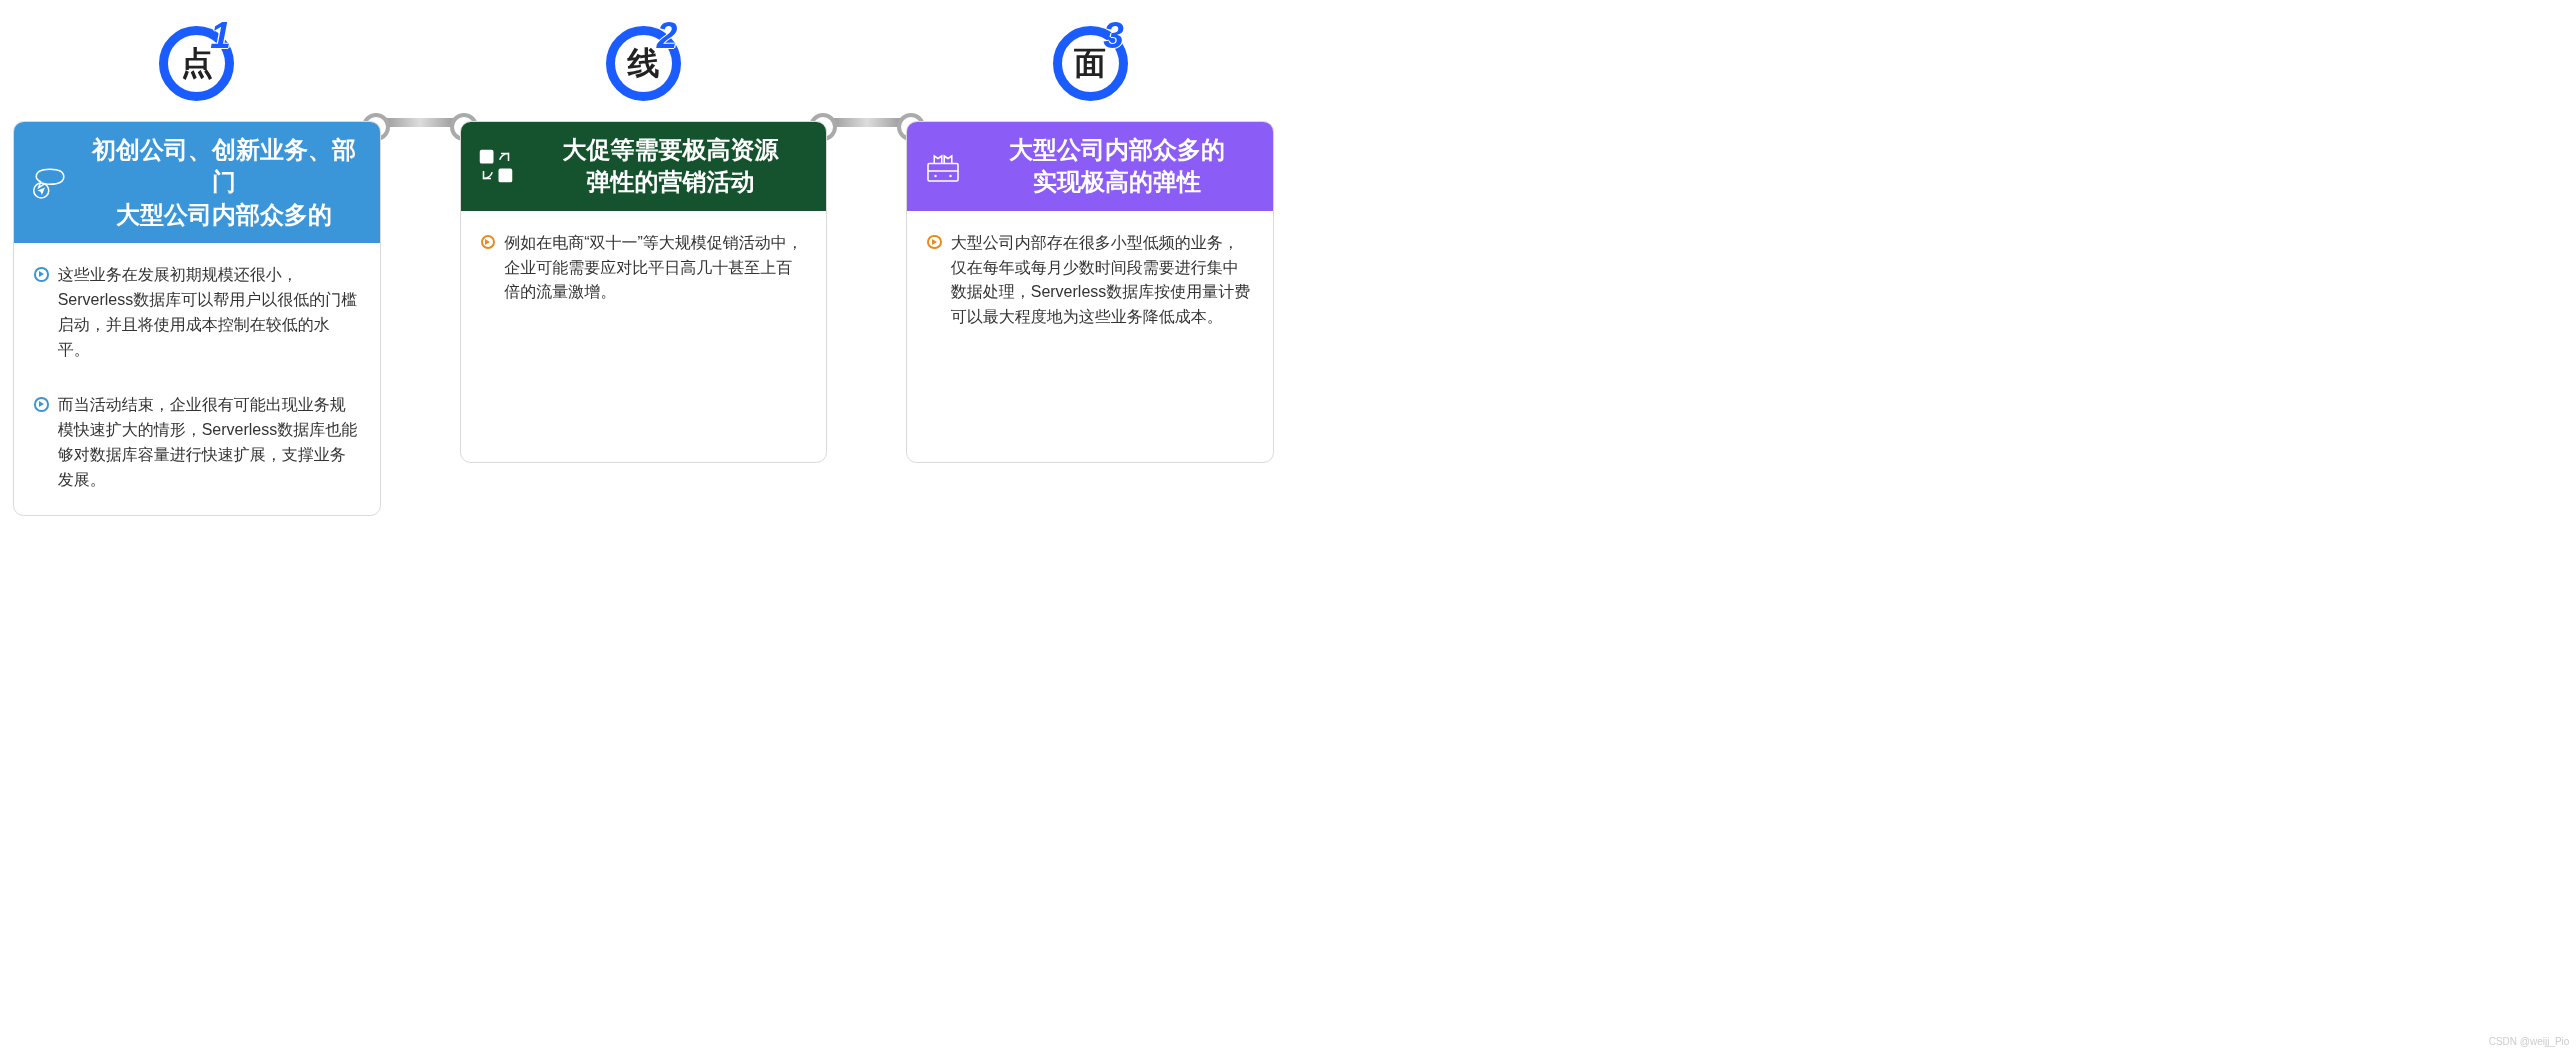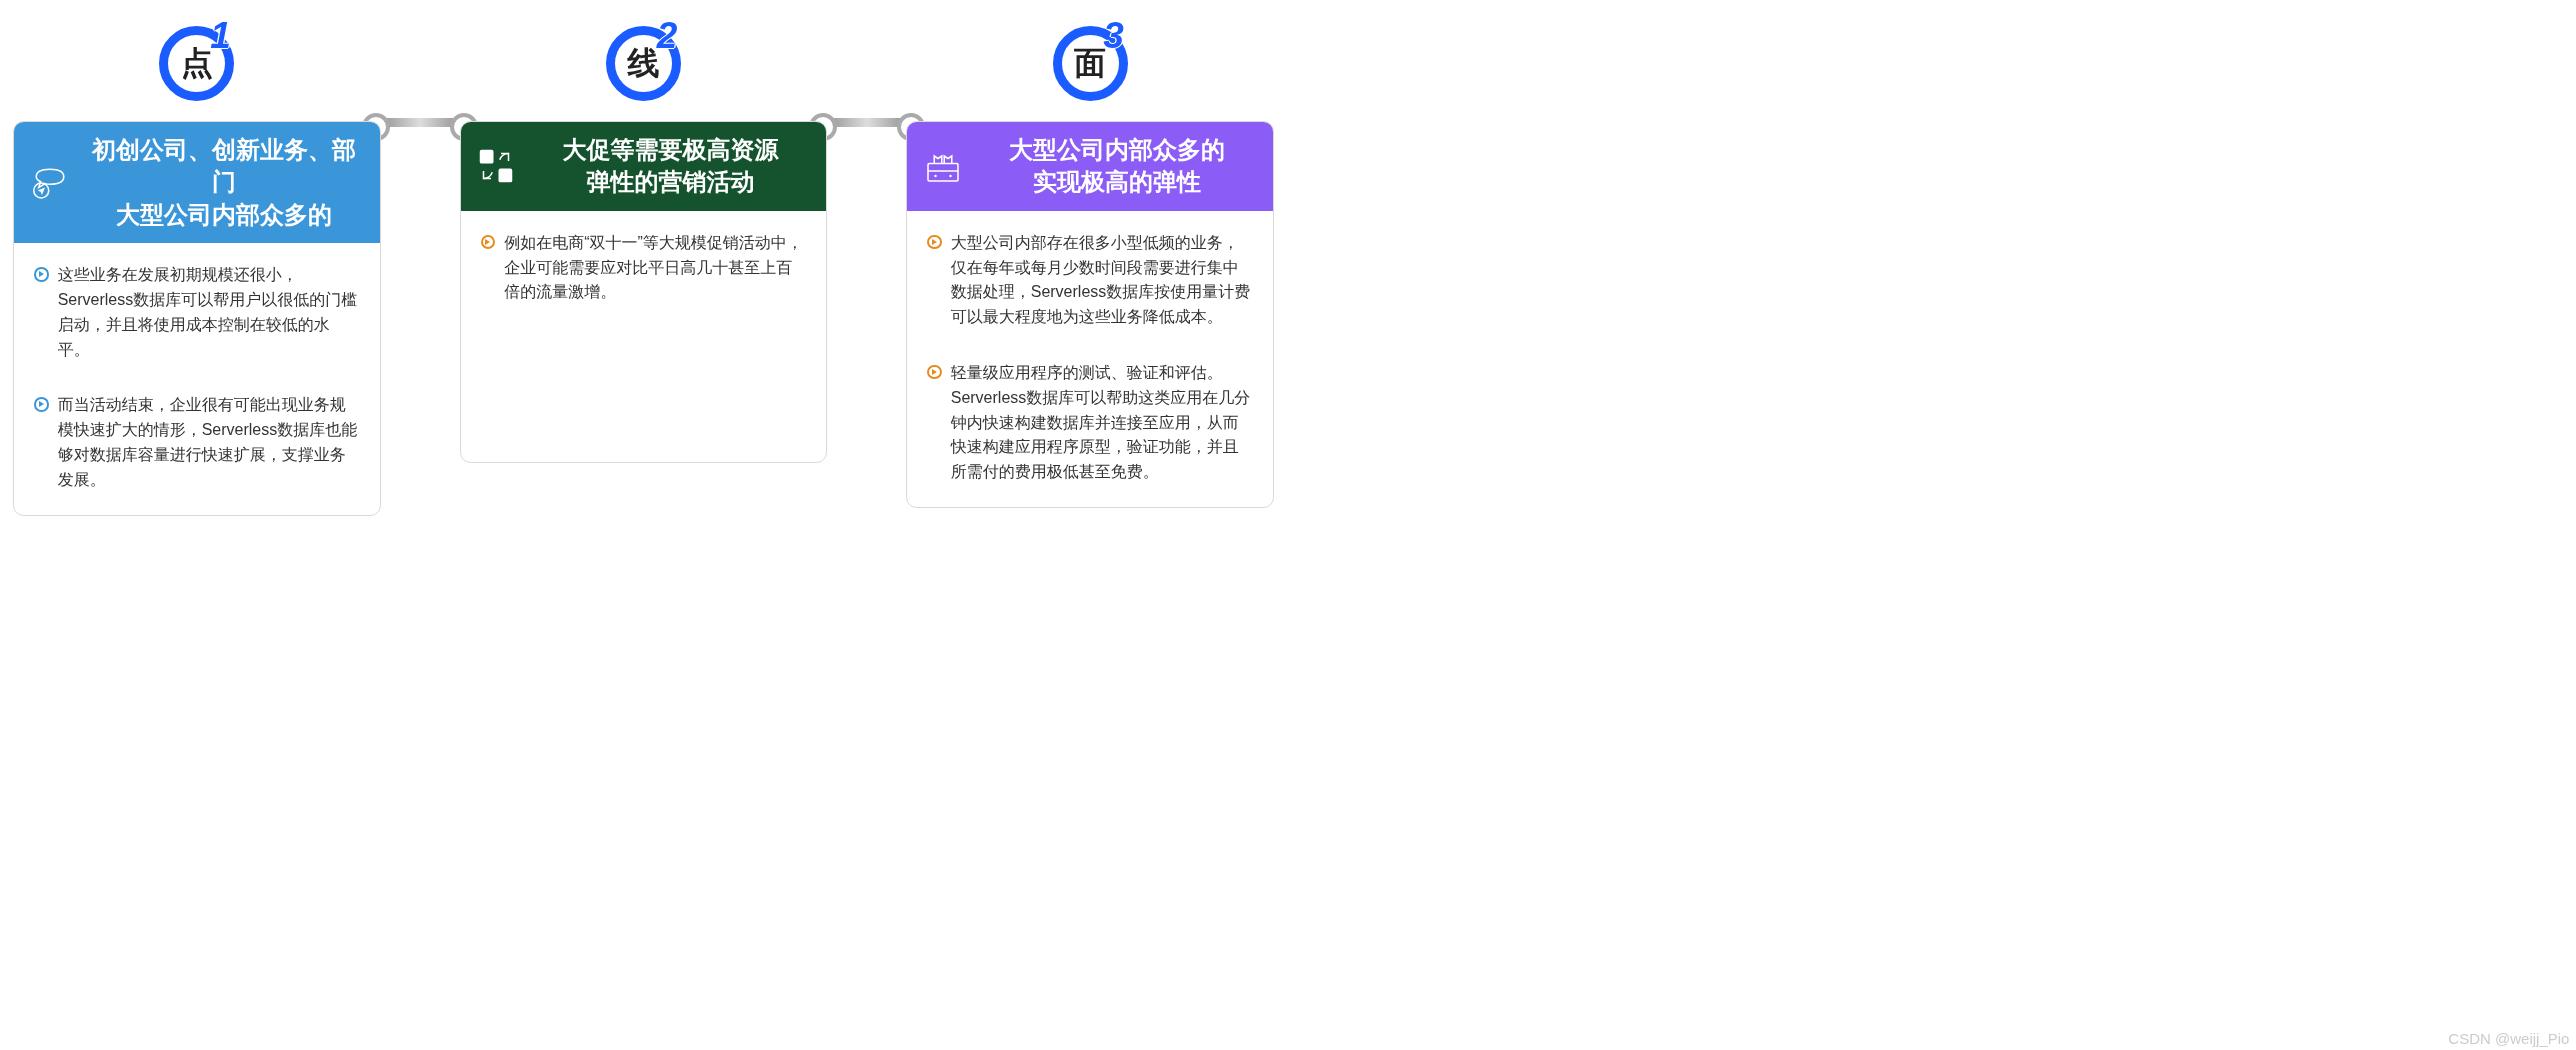--- a/index.html
+++ b/index.html
@@ -153,21 +153,21 @@
     border-bottom: 3.3px solid transparent;
   }
   .c1 .bmark::after { border-left-color: #3a96d9; }
   .c2 .bmark::after,
   .c3 .bmark::after { border-left-color: #e78b1f; }
 
   .watermark {
     position: absolute;
     right: 6.6px;
     bottom: 2.6px;
-    font-size: 15px;
+    font-size: 10px;
     color: #ccc;
   }
 </style>
 </head>
 <body>
 
 <div class="row">
 
   <div class="col c1">
     <div class="badge-wrap">
@@ -266,24 +266,20 @@
         <div class="card-title">
           <div>大型公司内部众多的</div>
           <div>实现极高的弹性</div>
         </div>
       </div>
       <div class="card-body">
         <div class="bullet">
           <span class="bmark"></span>
           <span>大型公司内部存在很多小型低频的业务，仅在每年或每月少数时间段需要进行集中数据处理，Serverless数据库按使用量计费可以最大程度地为这些业务降低成本。</span>
         </div>
-        <div class="bullet">
-          <span class="bmark"></span>
-          <span>轻量级应用程序的测试、验证和评估。Serverless数据库可以帮助这类应用在几分钟内快速构建数据库并连接至应用，从而快速构建应用程序原型，验证功能，并且所需付的费用极低甚至免费。</span>
-        </div>
       </div>
     </div>
   </div>
 
 </div>
 
 <div class="watermark">CSDN @weijj_Pio</div>
 
 
 </body></html>

